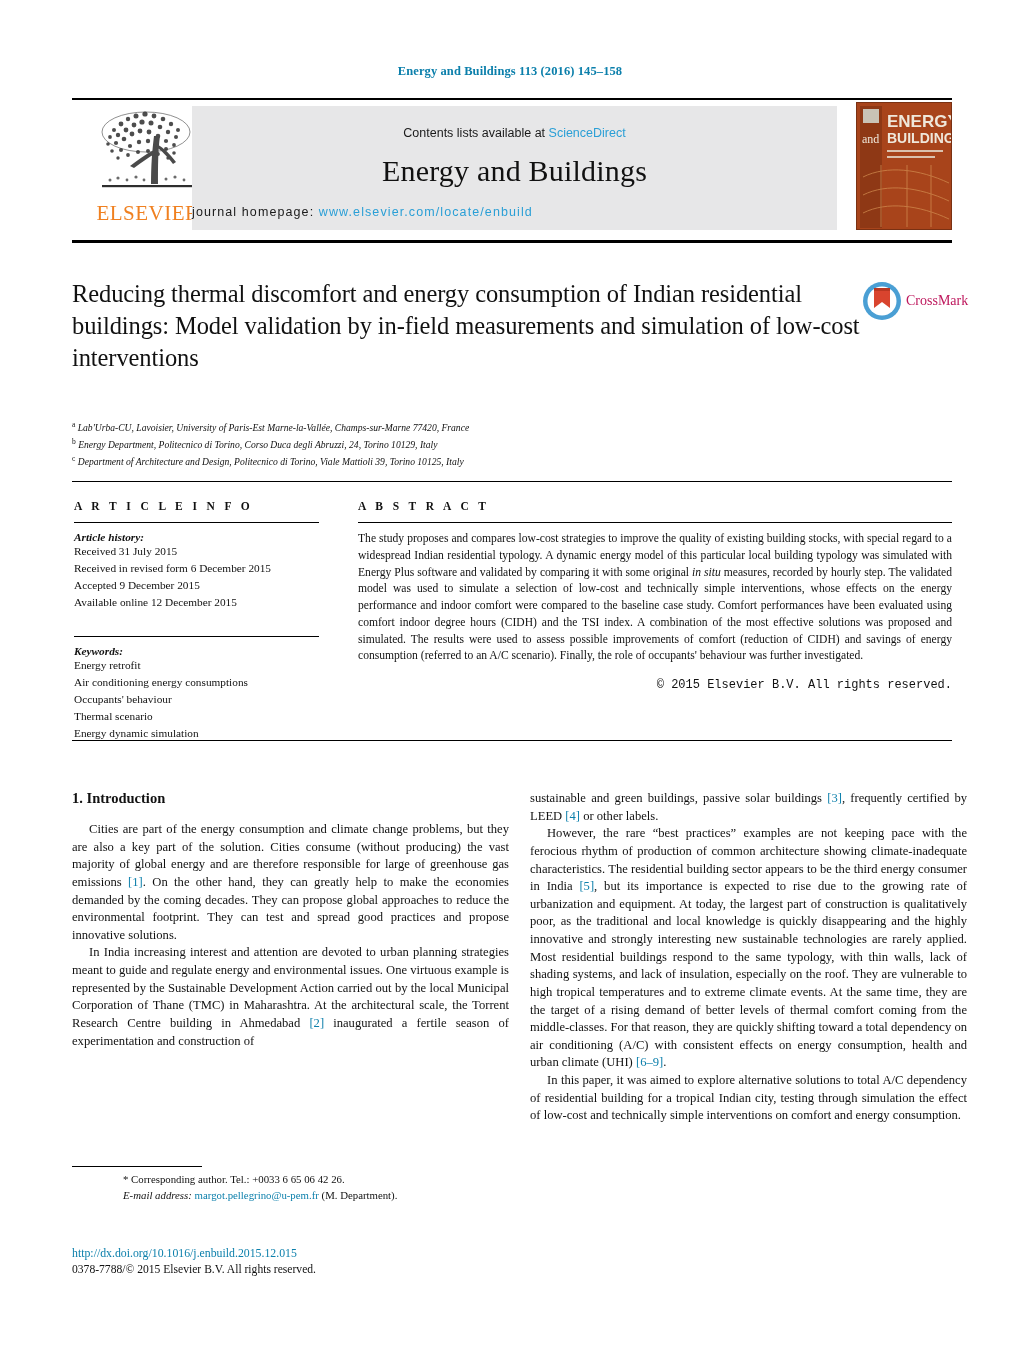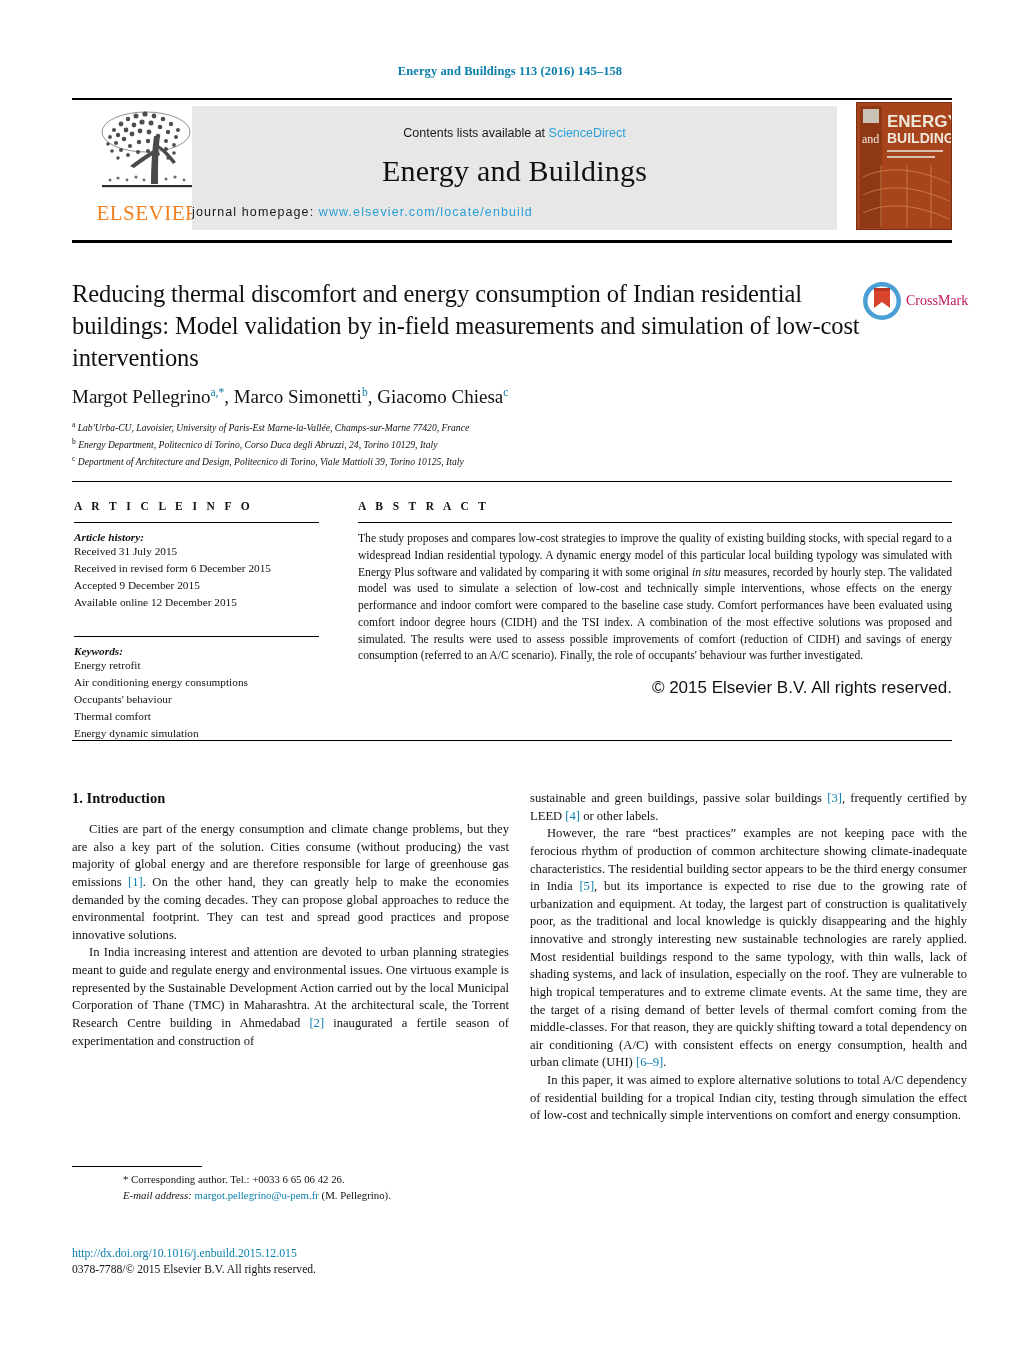--- a/index.html
+++ b/index.html
@@ -235,22 +235,22 @@
   .kw-gap { height: 14px; }
   .abs-text {
     font-family: "Liberation Serif", serif;
     font-size: 11.6px;
     line-height: 1.445;
     text-align: justify;
     color: #111;
   }
   .abs-text i { font-style: italic; }
   .copyright {
-    font-family: Liberation Sans, sans-serif;
-    font-size: 17px;
+    font-family: Liberation Mono, monospace;
+    font-size: 12px;
     text-align: right;
     margin-top: 13px;
     color: #111;
   }
 
   
   .body-left {
     position: absolute;
     top: 790px;
     left: 72px;
@@ -438,21 +438,20 @@
   <div class="crossmark">
     <svg width="40" height="40" viewBox="0 0 40 40">
       <circle cx="20" cy="20" r="19" fill="#4a9fd4"></circle>
       <circle cx="20" cy="20" r="14.5" fill="#ffffff"></circle>
       <path d="M12 7 h16 v20 l-8 -6 l-8 6 z" fill="#d9442e"></path>
       <rect x="12" y="7" width="16" height="3" fill="#b93722"></rect>
     </svg>
     <span class="cm-label">CrossMark</span>
   </div>
 
-  <div class="authors">Margot Pellegrino<sup>a,*</sup>, Marco Simonetti<sup>b</sup>, Giacomo Chiesa<sup>c</sup></div>
   <div class="affils">
       <div><sup>a</sup> Lab'Urba-CU, Lavoisier, University of Paris-Est Marne-la-Vallée, Champs-sur-Marne 77420, France</div>
       <div><sup>b</sup> Energy Department, Politecnico di Torino, Corso Duca degli Abruzzi, 24, Torino 10129, Italy</div>
       <div><sup>c</sup> Department of Architecture and Design, Politecnico di Torino, Viale Mattioli 39, Torino 10125, Italy</div>
     </div>
 
   <div class="hrule-a"></div>
 
   <div class="info-col">
     <div class="sec-head">A R T I C L E   I N F O</div>
@@ -464,21 +463,21 @@
         <div class="info-line">Accepted 9 December 2015</div>
         <div class="info-line">Available online 12 December 2015</div>
       </div>
     <div class="kw-gap"></div>
     <div class="thinline"></div>
     <div class="info-italic">Keywords:</div>
     <div>
         <div class="info-line">Energy retrofit</div>
         <div class="info-line">Air conditioning energy consumptions</div>
         <div class="info-line">Occupants' behaviour</div>
-        <div class="info-line">Thermal comfort</div>
+        <div class="info-line">Thermal scenario</div>
         <div class="info-line">Energy dynamic simulation</div>
       </div>
   </div>
 
   <div class="abstract-col">
     <div class="sec-head">A B S T R A C T</div>
     <div class="thinline"></div>
     <div class="abs-text">The study proposes and compares low-cost strategies to improve the quality of existing building stocks, with special regard to a widespread Indian residential typology. A dynamic energy model of this particular local building typology was simulated with Energy Plus software and validated by comparing it with some original <i>in situ</i> measures, recorded by hourly step. The validated model was used to simulate a selection of low-cost and technically simple interventions, whose effects on the energy performance and indoor comfort were compared to the baseline case study. Comfort performances have been evaluated using comfort indoor degree hours (CIDH) and the TSI index. A combination of the most effective solutions was proposed and simulated. The results were used to assess possible improvements of comfort (reduction of CIDH) and savings of energy consumption (referred to an A/C scenario). Finally, the role of occupants' behaviour was further investigated.</div>
     <div class="copyright">© 2015 Elsevier B.V. All rights reserved.</div>
   </div>
@@ -500,21 +499,21 @@
         <p class="body-p">In this paper, it was aimed to explore alternative solutions to total A/C dependency of residential building for a tropical Indian city, testing through simulation the effect of low-cost and technically simple interventions on comfort and energy consumption.</p>
       </div>
   </div>
 
   <div class="foot-rule"></div>
   <div class="footnote">
     <span class="ind">* Corresponding author. Tel.: +0033 6 65 06 42 26.</span>
     <span class="ind">
       <i>E-mail address:</i>
       <a class="mail-link" href="#" style="text-decoration:none">margot.pellegrino@u-pem.fr</a>
-      <span>(M. Pellegrino).</span>
+      <span>(M. Department).</span>
     </span>
   </div>
 
   <div class="doi-block">
     <a class="doi-link" href="#" style="text-decoration:none">http://dx.doi.org/10.1016/j.enbuild.2015.12.015</a>
     <div class="issn-line">0378-7788/© 2015 Elsevier B.V. All rights reserved.</div>
   </div>
 
 </div>
 

